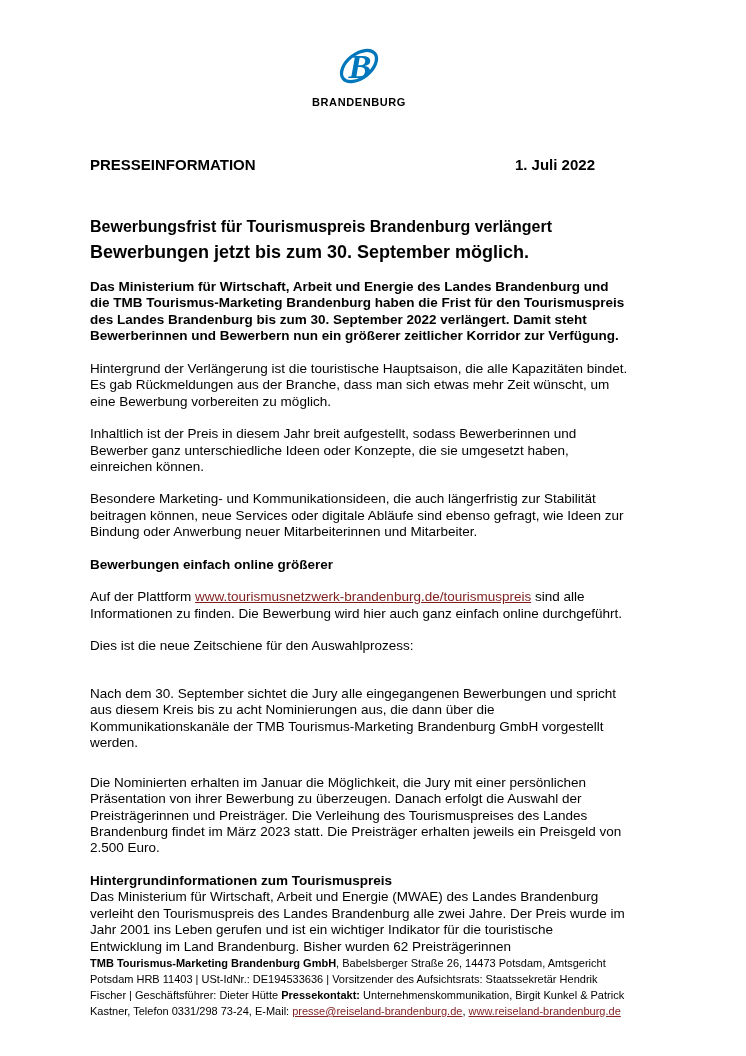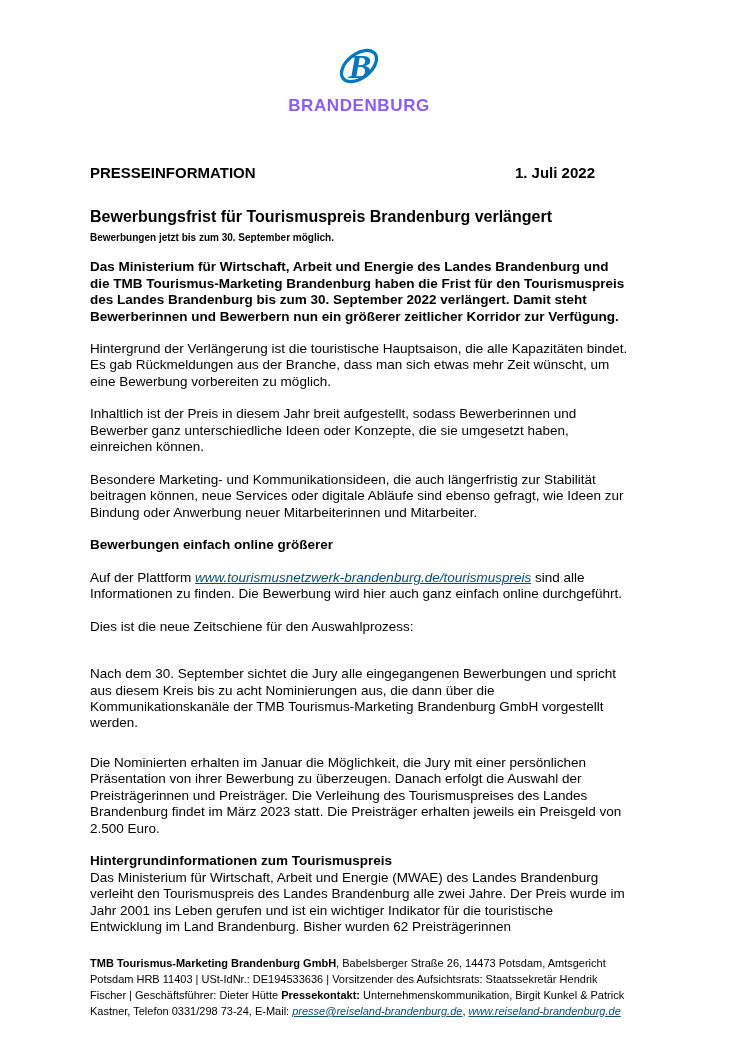--- a/index.html
+++ b/index.html
@@ -18,69 +18,68 @@
     padding: 0 118px 0 90px;
   }
   
   .logo-block {
     padding-top: 42px;
     text-align: center;
   }
   .logo-mark { display: inline-block; }
   .wordmark {
     margin-top: 2px;
-    color: #8b5cf6;
+    color: #000000;
     font-weight: bold;
-    font-size: 17px;
+    font-size: 11px;
     letter-spacing: 0.6px;
   }
   
   .header-row {
     margin-top: 48px;
     display: flex;
     justify-content: space-between;
     align-items: baseline;
     font-weight: bold;
     font-size: 15px;
     gap: 28px;
   }
   .header-row .date { margin-right: 33px; }
   
   .title {
-    margin-top: 26px;
+    margin-top: 44px;
     font-size: 16px;
     font-weight: bold;
     line-height: 1.25;
   }
   .subtitle {
     margin-top: 5px;
-    font-size: 10px;
+    font-size: 18px;
     font-weight: bold;
     line-height: 1.21;
   }
   .lead {
     margin-top: 15px;
     font-size: 13.5px;
     font-weight: bold;
     line-height: 1.22;
   }
   p.body-text, h3.section-heading {
     font-size: 13.5px;
     line-height: 1.22;
     margin-top: 16px;
   }
   h3.section-heading { font-weight: bold; }
   p.no-gap { margin-top: 0; }
   p.gap-large { margin-top: 31px; }
   p.gap-medium { margin-top: 23px; }
   a.doc-link {
-    color: #0c4a6e;
+    color: #7f1d1d;
     text-decoration: underline;
     cursor: pointer;
-    font-style: italic;
   }
   
   .footer {
     position: absolute;
     left: 90px;
     right: 114px;
     top: 956px;
     font-size: 11px;
     line-height: 1.45;
   }

